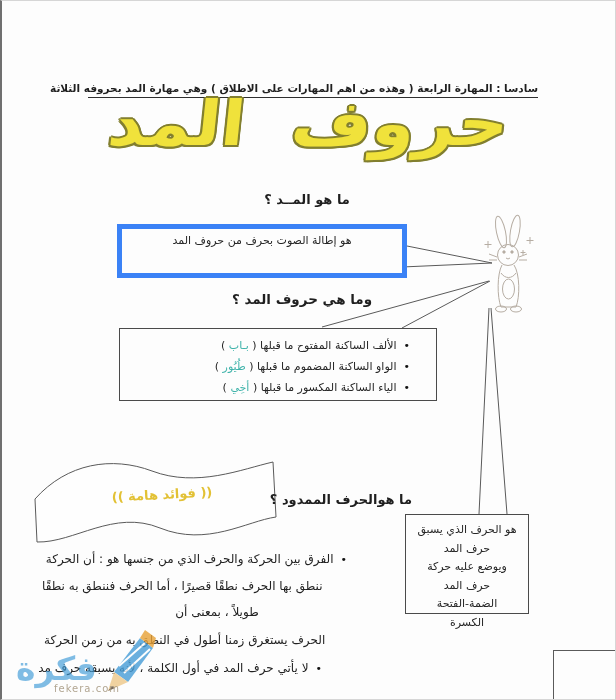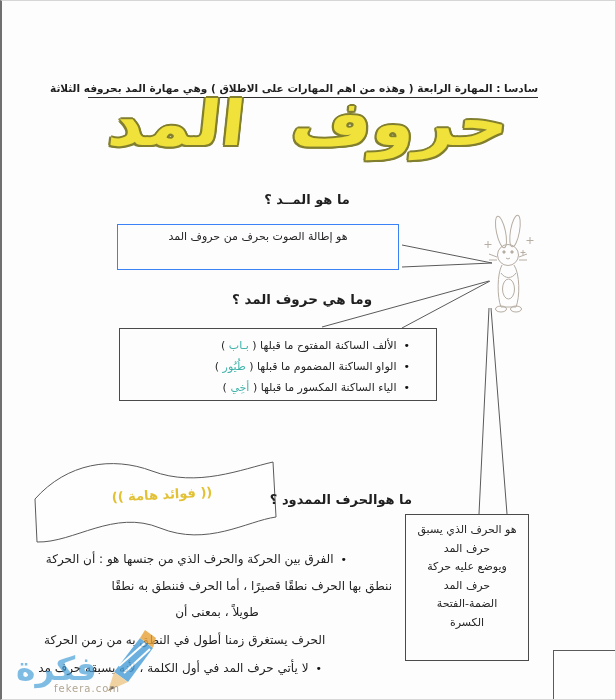--- a/index.html
+++ b/index.html
@@ -21,42 +21,42 @@
     transform:skewX(-6deg) scaleX(1.12);
     text-shadow:2px 0 0 #827f2f,-2px 0 0 #827f2f,0 2px 0 #827f2f,0 -2px 0 #827f2f,
       1.5px 1.5px 0 #827f2f,-1.5px -1.5px 0 #827f2f,1.5px -1.5px 0 #827f2f,-1.5px 1.5px 0 #827f2f;
   }
   .q-heading{position:absolute;direction:rtl;font-weight:bold;white-space:nowrap;z-index:2;color:#1f1f1f;}
   .q1{top:191px;left:230px;width:150px;text-align:center;font-size:13px;}
   .q2{top:290px;left:225px;width:150px;text-align:center;font-size:13.5px;}
   .q3{top:491px;right:203px;font-size:13px;}
 
   .bubble{position:absolute;left:115px;top:223px;width:280px;height:44px;
-    border:1px solid #3b82f6;z-index:2;background:#fdfdfd;}
+    border:5px solid #3b82f6;z-index:2;background:#fdfdfd;}
   .bubble-text{margin-top:5px;text-align:center;direction:rtl;font-size:11px;}
 
   .letters-box{position:absolute;left:117px;top:327px;width:318px;height:73px;
     border:1px solid #4a4a4a;z-index:2;background:#fdfdfd;box-sizing:border-box;
     padding:6px 26px 0 12px;direction:rtl;}
   .letter-row{font-size:11px;line-height:21px;white-space:nowrap;text-align:right;}
   .bullet{display:inline-block;margin-left:7px;font-size:11px;color:#111;}
   .teal-word{color:#3fb3aa;}
 
   .banner-label{position:absolute;left:93px;top:486px;width:134px;text-align:center;
     direction:rtl;font-size:13px;font-weight:bold;color:#e2c135;z-index:2;
     transform:rotate(-3deg);}
 
-  .long-box{position:absolute;left:403px;top:513px;width:124px;height:147px;
+  .long-box{position:absolute;left:403px;top:513px;width:124px;height:100px;
     border:1px solid #4a4a4a;z-index:2;background:#fdfdfd;box-sizing:border-box;
     padding-top:6px;direction:rtl;}
   .long-line{text-align:center;font-size:11px;line-height:18.5px;}
 
   .note{position:absolute;direction:rtl;font-size:12px;z-index:2;color:#222;}
   .n1{top:551px;right:268px;white-space:nowrap;}
-  .n2{top:578px;left:40px;width:350px;text-align:right;}
+  .n2{top:578px;left:40px;width:350px;text-align:left;}
   .n3{top:604px;left:40px;width:350px;text-align:center;}
   .n4{top:632px;left:42px;width:368px;text-align:left;}
   .n5{top:660px;right:293px;white-space:nowrap;}
 
   .corner-box{position:absolute;left:551px;top:649px;width:70px;height:60px;
     border:1px solid #5a5a5a;z-index:2;background:transparent;}
 
   .watermark{position:absolute;left:8px;top:626px;width:170px;height:74px;z-index:5;opacity:.82;}
   .wm-brand{position:absolute;left:6px;top:22px;font-size:33px;font-weight:bold;
     color:#3f9bd8;direction:rtl;opacity:.8;}

